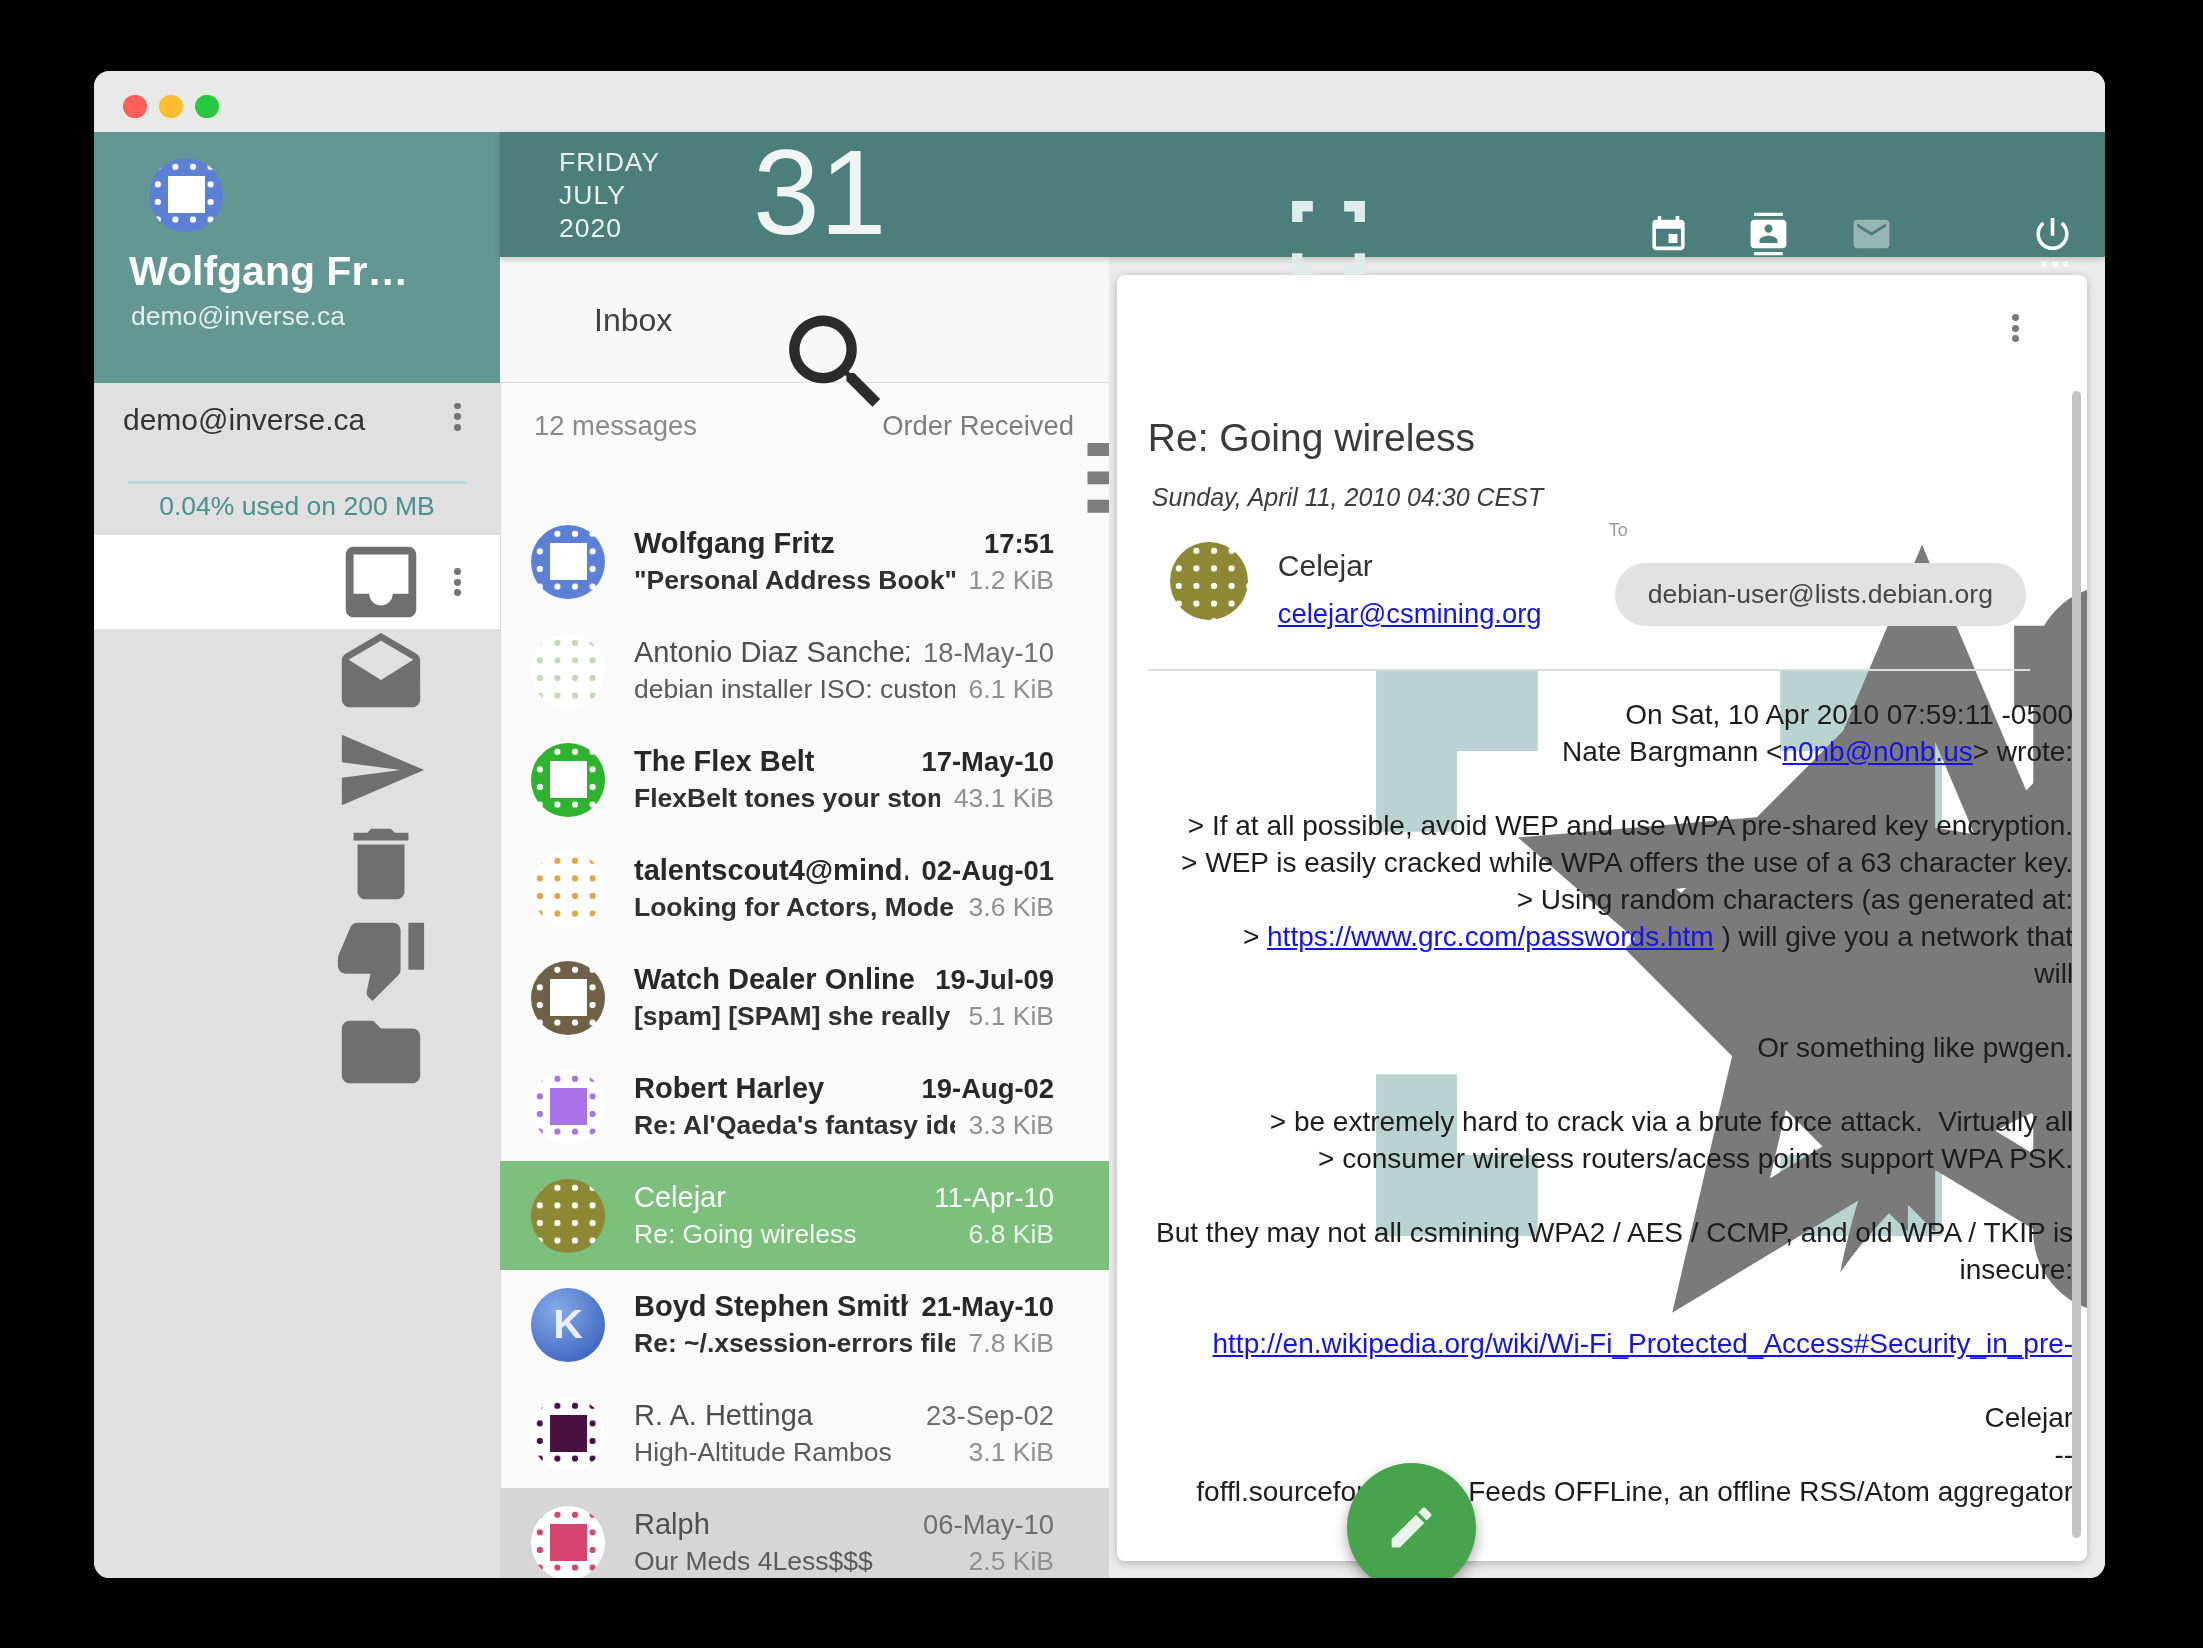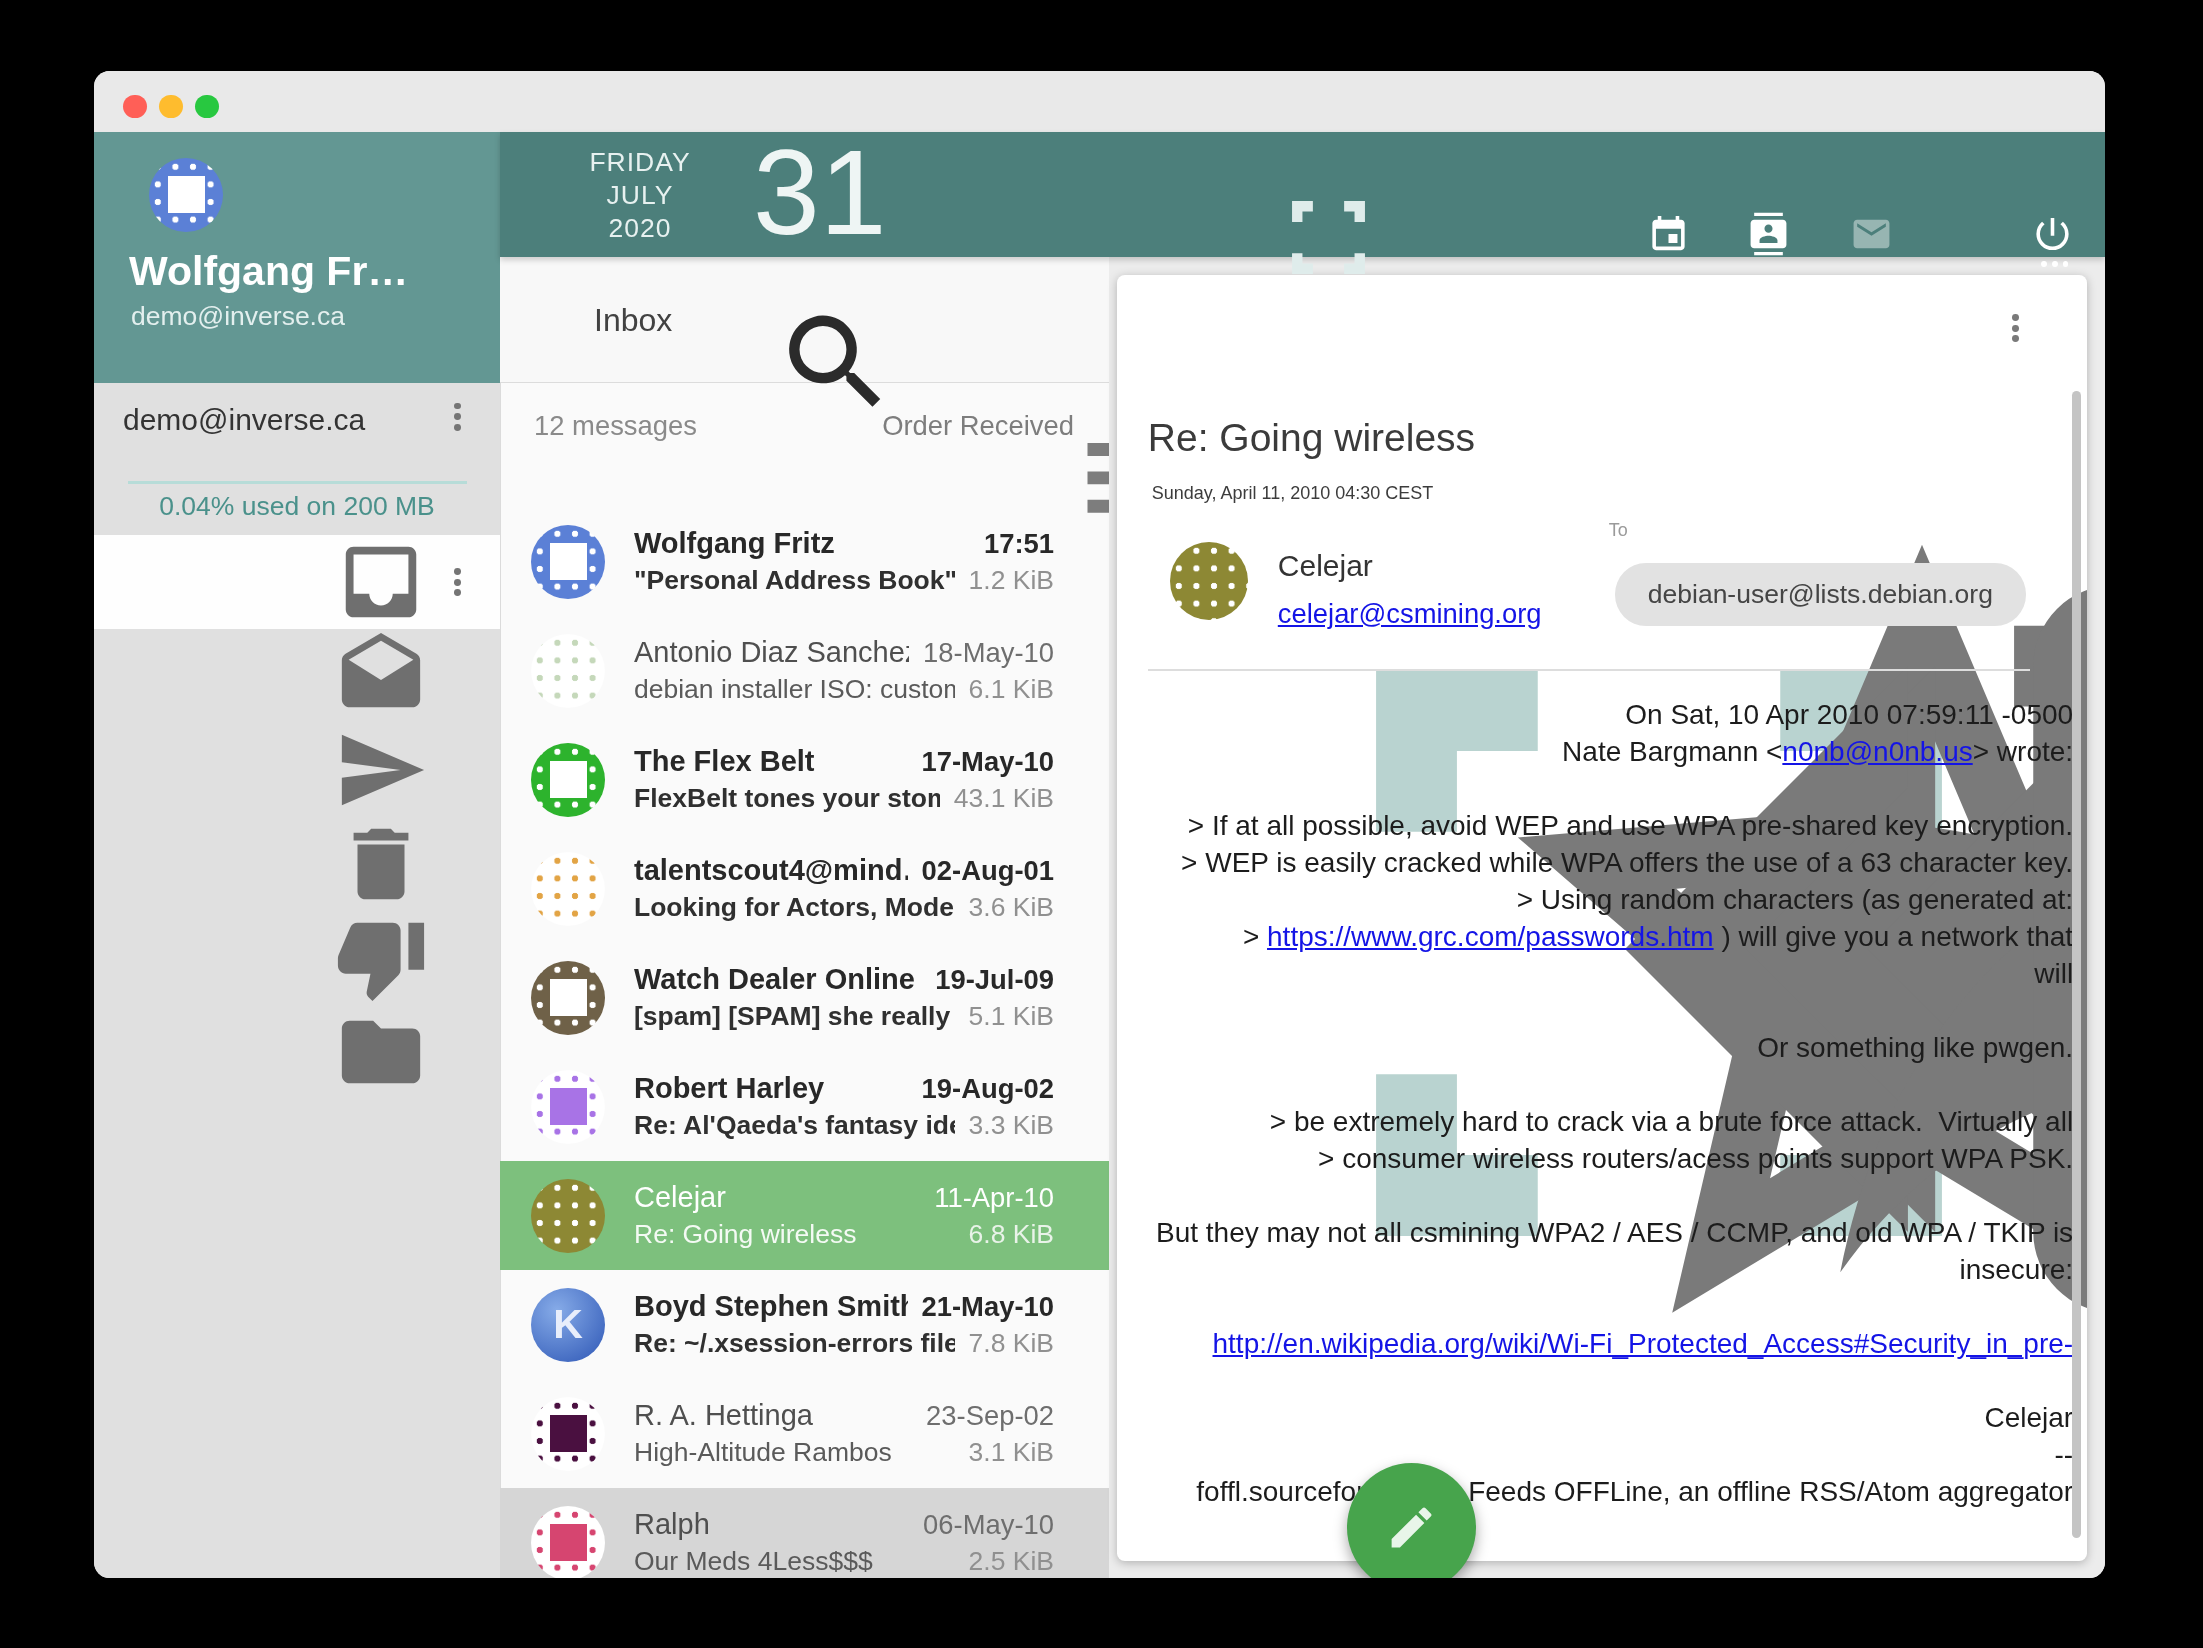--- a/index.html
+++ b/index.html
@@ -14,21 +14,21 @@
   }
   
   .titlebar{position:absolute;left:0;top:0;width:100%;height:61px;background:#e9e9e9;border-bottom:1px solid #d2d2d2;}
   .tl{position:absolute;top:23.5px;width:23.5px;height:23.5px;border-radius:50%;}
   .tl.red{left:29px;background:#ff5f57;}
   .tl.yellow{left:65px;background:#febc2e;}
   .tl.green{left:101px;background:#28c840;}
   
   .topbar{position:absolute;left:406px;top:61px;right:0;height:125px;background:#4c7f7b;box-shadow:0 2.9px 5.9px rgba(0,0,0,.18);z-index:5;}
   .fs-ic{position:absolute;left:25.5px;top:43px;width:37px;height:37px;color:#dfeceb;}
-  .dateblock{position:absolute;left:59px;top:13.7px;width:162px;text-align:center;color:#e7f1f0;font-size:26.5px;line-height:33px;letter-spacing:1px;}
+  .dateblock{position:absolute;left:59px;top:13.7px;width:162px;text-align:left;color:#e7f1f0;font-size:26.5px;line-height:33px;letter-spacing:1px;}
   .bigday{position:absolute;left:253px;top:-7.8px;color:#eef5f4;font-size:120px;font-weight:100;line-height:137px;}
   .topbar .appic{position:absolute;top:102px;width:43px;height:43px;color:#fff;transform:translateY(-50%);cursor:pointer;}
   .appic.calendar{left:1147px;}
   .appic.contacts{left:1247px;}
   .appic.mail{left:1350px;opacity:.42;}
   .appic.power{left:1531px;}
   .pdots{position:absolute;left:1541px;top:129px;display:flex;gap:4.9px;}
   .pdots i{width:5.9px;height:5.9px;border-radius:50%;background:#fff;display:block;}
   
   .sidebar{position:absolute;left:0;top:61px;width:406px;bottom:0;background:#e0e0e0;}
@@ -95,21 +95,21 @@
   .viewer{position:absolute;left:1015px;top:61px;right:0;bottom:0;background:#ececec;}
   .card{position:absolute;left:7.8px;top:143px;width:970px;height:1286px;background:#fff;border-radius:7.8px;
         box-shadow:0 2px 9.8px rgba(0,0,0,.25);overflow:hidden;}
   .card-fs{position:absolute;left:57px;top:35px;width:37px;height:37px;color:#b9d3d0;cursor:pointer;}
   .vtool{position:absolute;top:31px;width:45px;height:45px;color:#7a7a7a;cursor:pointer;}
   .vt-star{left:320px;}.vt-reply{left:414px;}.vt-replyall{left:508px;}.vt-forward{left:602px;}
   .vt-trash{left:695px;}.vt-open{left:795px;}
   .vt-kebab{position:absolute;left:895px;top:35px;}
   .vt-kebab i{background:#7a7a7a;}
   .vsubject{position:absolute;left:31px;top:141px;font-size:39px;font-weight:500;color:#3b3b3b;}
-  .vdate{position:absolute;left:35px;top:208px;font-size:18px;color:#3c3c3c;}
+  .vdate{position:absolute;left:35px;top:208px;font-size:25px;color:#3c3c3c;font-style:italic;}
   .s-avatar{position:absolute;left:53px;top:267px;width:78px;height:78px;}
   .s-name{position:absolute;left:161px;top:274px;font-size:30px;color:#333;}
   .s-email{position:absolute;left:161px;top:323px;font-size:27.4px;}
   .link,.blink{color:#1414e6;text-decoration:underline;cursor:pointer;}
   .to-label{position:absolute;left:492px;top:245px;font-size:18px;color:#9a9a9a;}
   .to-chip{position:absolute;left:498px;top:288px;height:63px;border-radius:31px;background:#e2e2e2;
            display:flex;align-items:center;padding:0 33px;font-size:26.5px;color:#454545;white-space:nowrap;}
   .vdivider{position:absolute;left:31px;top:394px;width:882px;height:2px;background:#ddd;}
   .vbody{position:absolute;left:31px;top:421px;right:13.7px;bottom:3.9px;overflow:hidden;font-size:28px;line-height:37px;color:#1c1c1c;}
   .bline{white-space:pre;text-align:right;}

